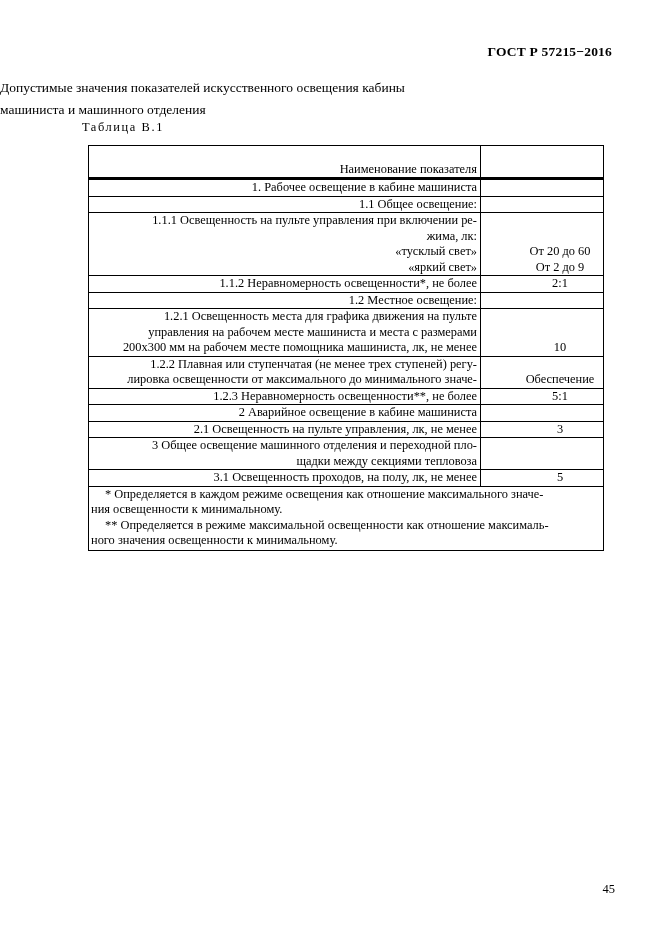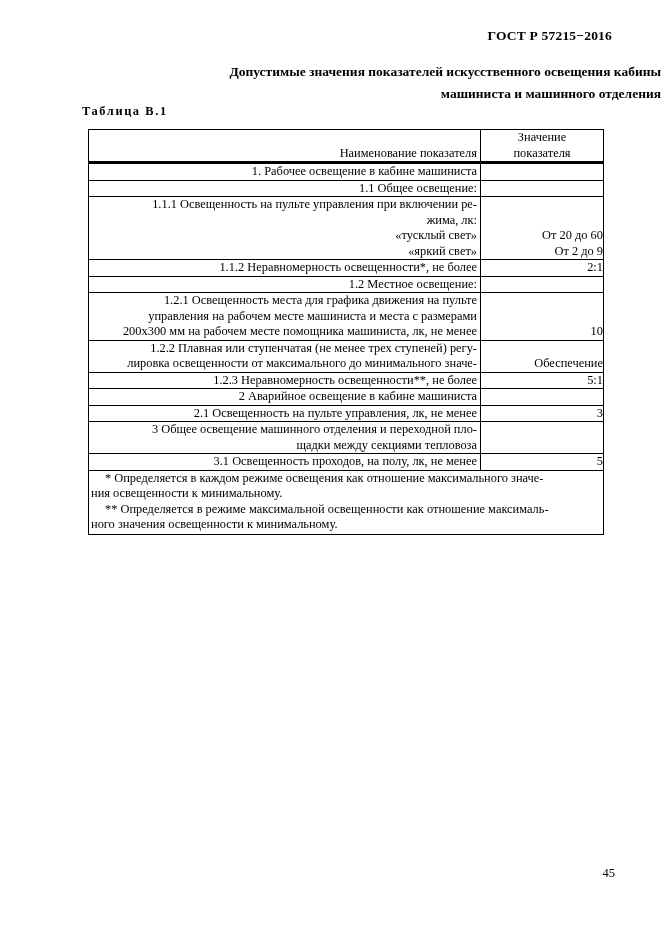--- a/index.html
+++ b/index.html
@@ -4,53 +4,53 @@
 <style>
   html, body { margin: 0; padding: 0; }
   body {
     width: 661px; height: 936px;
     background: #ffffff;
     color: #000000;
     font-family: "Liberation Serif", "DejaVu Serif", serif;
     position: relative;
     overflow: hidden;
   }
-  .page { position: absolute; inset: 0; background: #ffffff; }
+  .page { position: absolute; inset: 0; background: #ffffff; margin-top: 16px; }
 
   .doc-code {
     position: absolute; top: 28px; right: 49px;
     font-size: 13.5px; font-weight: bold; letter-spacing: 0.2px;
   }
   .doc-title {
     position: absolute; top: 61px; left: 0; width: 100%;
-    text-align: right; font-weight: bold; font-size: 13.5px; line-height: 22px;
+    text-align: left; font-weight: normal; font-size: 13.5px; line-height: 22px;
   }
   .table-label {
     position: absolute; top: 104px; left: 82px;
-    font-size: 12.4px; letter-spacing: 1.6px; font-weight: bold;
+    font-size: 12.4px; letter-spacing: 1.6px;
   }
 
   .gtable {
     position: absolute; top: 129px; left: 88px; width: 516px;
     border: 1px solid #000; box-sizing: border-box; background: #fff;
   }
   .thead { display: flex; height: 31px; border-bottom: 3px solid #000; }
   .trow  { display: flex; border-bottom: 1px solid #000; gap: 36px; }
   .cl {
     width: 392px; box-sizing: border-box;
     border-right: 1px solid #000;
     padding: 0 3px 0 2px;
     display: flex; flex-direction: column; justify-content: flex-end; align-items: flex-end;
   }
   .cr {
     flex: 1; box-sizing: border-box;
     display: flex; flex-direction: column; justify-content: flex-end;
   }
   .ln { line-height: 15.5px; font-size: 12.4px; white-space: nowrap; }
-  .cr .ln { text-align: right; }
+  .cr .ln { text-align: center; }
   .thead .ln { text-align: center; }
   .ind { padding-left: 14px; }
   .fnrow {
     padding: 0 4px 1px 2px; border-bottom: none;
   }
   .fnrow .ln { white-space: normal; }
 
   .page-number {
     position: absolute; top: 866px; right: 46px; font-size: 12.5px;
   }
@@ -67,24 +67,20 @@
     <div>машиниста и машинного отделения</div>
   </div>
 
   <div class="table-label">Таблица В.1</div>
 
   <div class="gtable">
 
     <div class="thead">
       <div class="cl">
         <div class="ln">Наименование показателя</div>
-      </div>
-      <div class="cr">
-        <div class="ln">Значение</div>
-        <div class="ln">показателя</div>
       </div>
     </div>
 
     <div class="trow">
       <div class="cl">
         <div class="ln ind">1. Рабочее освещение в кабине машиниста</div>
       </div>
       <div class="cr"></div>
     </div>
 

